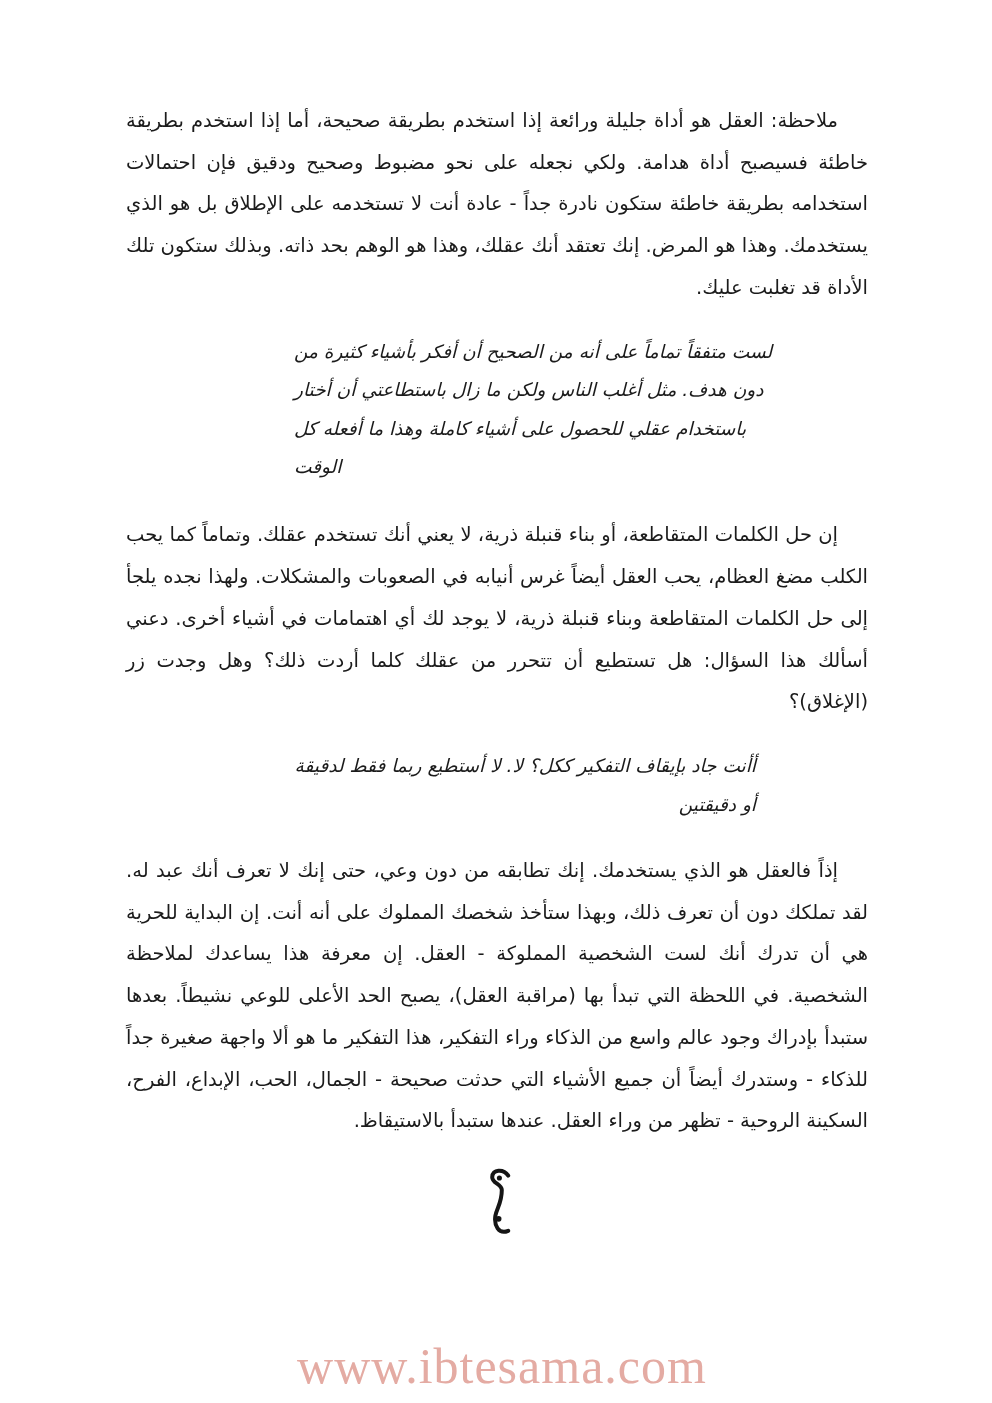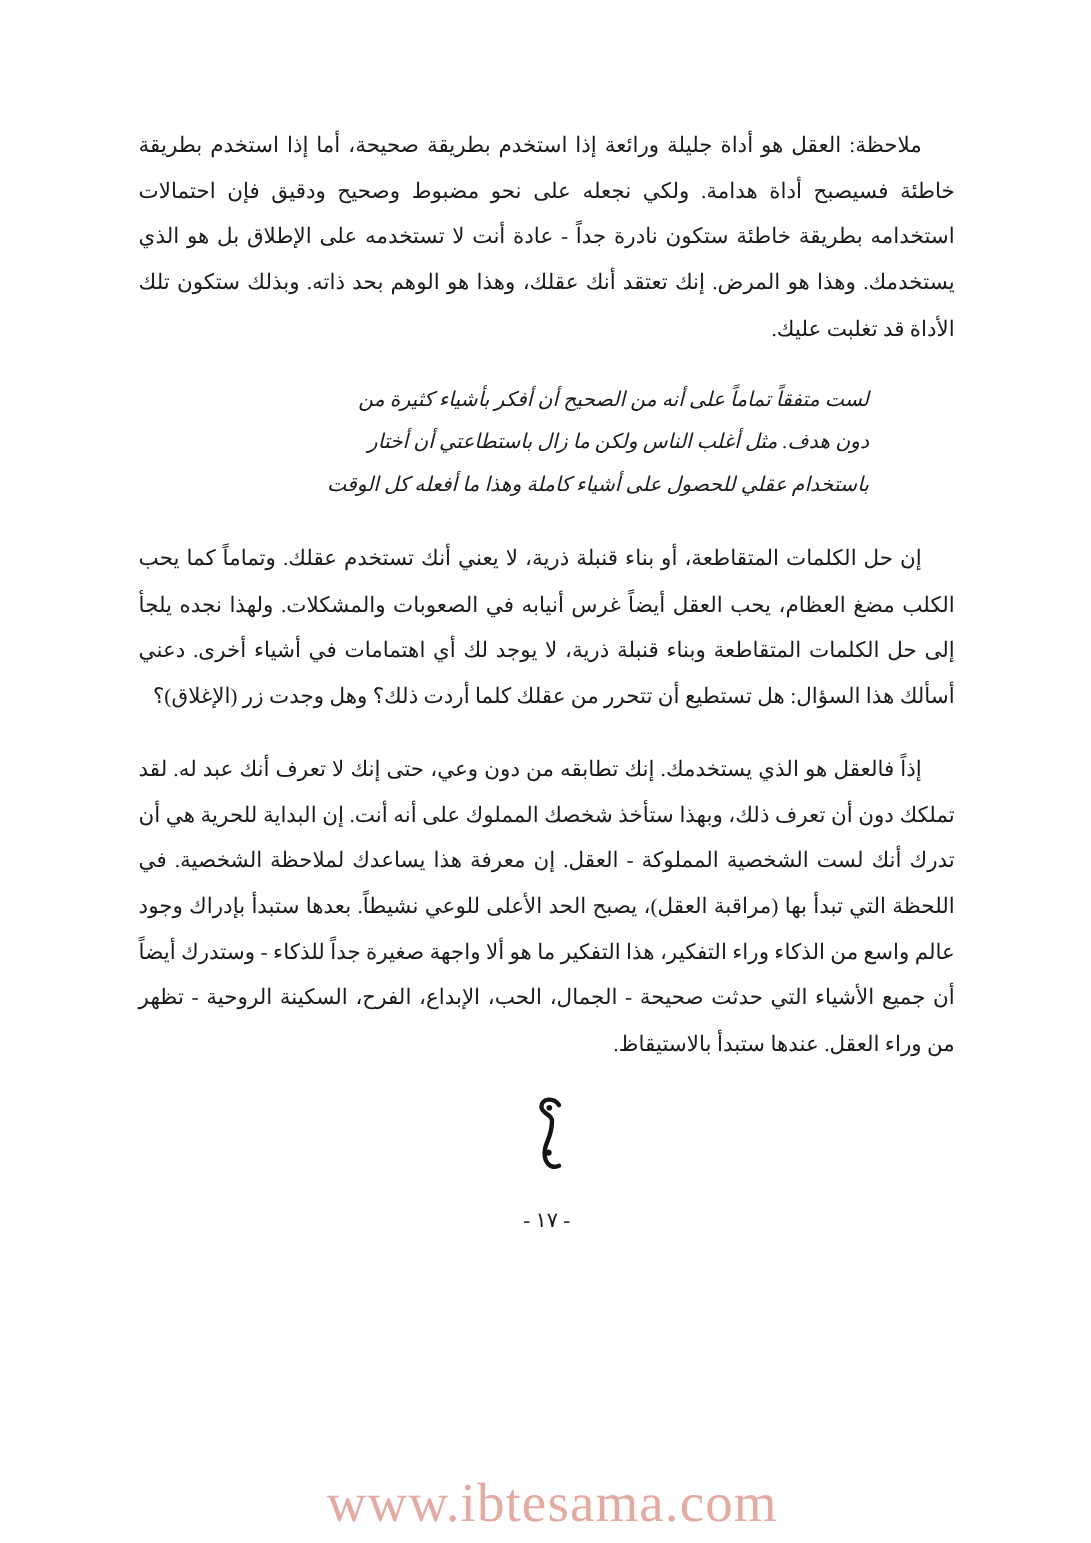--- a/index.html
+++ b/index.html
@@ -13,38 +13,37 @@
     height: 1403px;
     margin: 0 auto;
     background: #ffffff;
     overflow: hidden;
     direction: rtl;
     color: #1b1b1b;
     font-family: "DejaVu Sans", sans-serif;
   }
   .text-area {
     position: absolute;
-    top: 112px;
+    top: 100px;
     right: 124px;
     left: 126px;
-    font-family: Liberation Serif, serif;
   }
   .para {
     margin: 0 0 24px 0;
     font-size: 19.5px;
     line-height: 2.14;
     text-align: justify;
     text-indent: 30px;
   }
   .quote {
     margin: 4px 78px 28px 168px;
     font-size: 18.5px;
     line-height: 2.08;
     font-style: italic;
-    text-align: right;
+    text-align: left;
     text-indent: 0;
   }
   .quote-2 {
     text-align: right;
     margin-right: 112px;
     margin-left: 150px;
     margin-bottom: 26px;
   }
   .ornament {
     text-align: center;
@@ -78,30 +77,30 @@
 <div class="page">
 
   <main class="text-area">
 
     <p class="para">ملاحظة: العقل هو أداة جليلة ورائعة إذا استخدم بطريقة صحيحة، أما إذا استخدم بطريقة خاطئة فسيصبح أداة هدامة. ولكي نجعله على نحو مضبوط وصحيح ودقيق فإن احتمالات استخدامه بطريقة خاطئة ستكون نادرة جداً - عادة أنت لا تستخدمه على الإطلاق بل هو الذي يستخدمك. وهذا هو المرض. إنك تعتقد أنك عقلك، وهذا هو الوهم بحد ذاته. وبذلك ستكون تلك الأداة قد تغلبت عليك.</p>
 
     <blockquote class="quote quote-1">لست متفقاً تماماً على أنه من الصحيح أن أفكر بأشياء كثيرة من دون هدف. مثل أغلب الناس ولكن ما زال باستطاعتي أن أختار باستخدام عقلي للحصول على أشياء كاملة وهذا ما أفعله كل الوقت</blockquote>
 
     <p class="para">إن حل الكلمات المتقاطعة، أو بناء قنبلة ذرية، لا يعني أنك تستخدم عقلك. وتماماً كما يحب الكلب مضغ العظام، يحب العقل أيضاً غرس أنيابه في الصعوبات والمشكلات. ولهذا نجده يلجأ إلى حل الكلمات المتقاطعة وبناء قنبلة ذرية، لا يوجد لك أي اهتمامات في أشياء أخرى. دعني أسألك هذا السؤال: هل تستطيع أن تتحرر من عقلك كلما أردت ذلك؟ وهل وجدت زر (الإغلاق)؟</p>
 
+    <blockquote class="quote quote-2">أأنت جاد بإيقاف التفكير ككل؟ لا. لا أستطيع ربما فقط لدقيقة أو دقيقتين</blockquote>
 
     <p class="para">إذاً فالعقل هو الذي يستخدمك. إنك تطابقه من دون وعي، حتى إنك لا تعرف أنك عبد له. لقد تملكك دون أن تعرف ذلك، وبهذا ستأخذ شخصك المملوك على أنه أنت. إن البداية للحرية هي أن تدرك أنك لست الشخصية المملوكة - العقل. إن معرفة هذا يساعدك لملاحظة الشخصية. في اللحظة التي تبدأ بها (مراقبة العقل)، يصبح الحد الأعلى للوعي نشيطاً. بعدها ستبدأ بإدراك وجود عالم واسع من الذكاء وراء التفكير، هذا التفكير ما هو ألا واجهة صغيرة جداً للذكاء - وستدرك أيضاً أن جميع الأشياء التي حدثت صحيحة - الجمال، الحب، الإبداع، الفرح، السكينة الروحية - تظهر من وراء العقل. عندها ستبدأ بالاستيقاظ.</p>
 
     <div class="ornament">
       <svg width="48" height="76" viewBox="0 0 60 95" aria-hidden="true">
         <path d="M44 12 C38 3 24 4 24 14 C24 22 36 22 36 30 C36 46 30 52 28 62 C26 74 32 86 44 81" fill="none" stroke="#151515" stroke-width="5" stroke-linecap="round"></path>
         <circle cx="33" cy="15" r="3.2" fill="#151515"></circle>
         <circle cx="32" cy="66" r="3.6" fill="#151515"></circle>
       </svg>
     </div>
 
-    <div class="page-number">- ١٧ -</div>
 
   </main>
 
   <div class="watermark">www.ibtesama.com</div>
 
 </div>
 
 </body></html>

